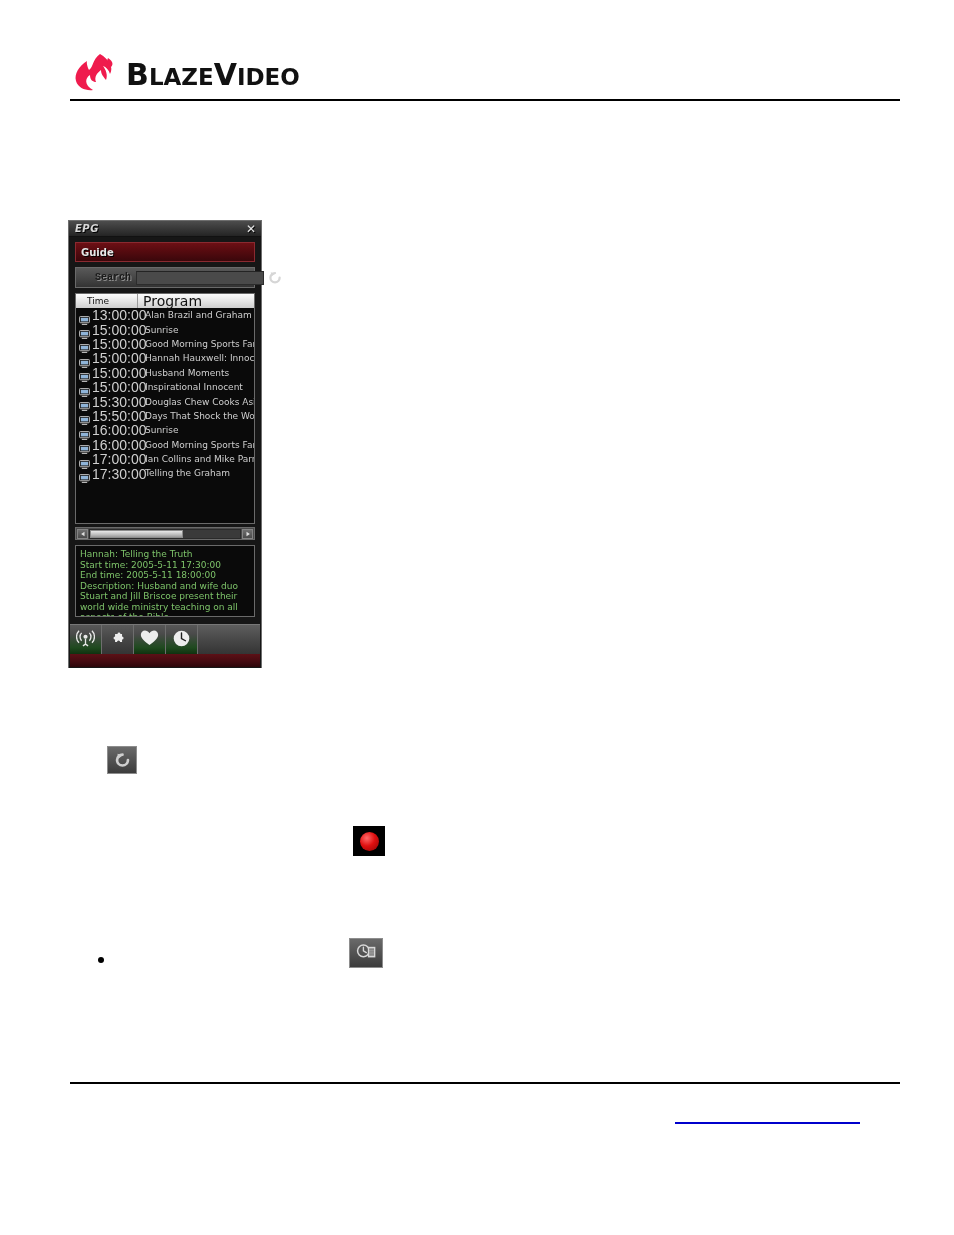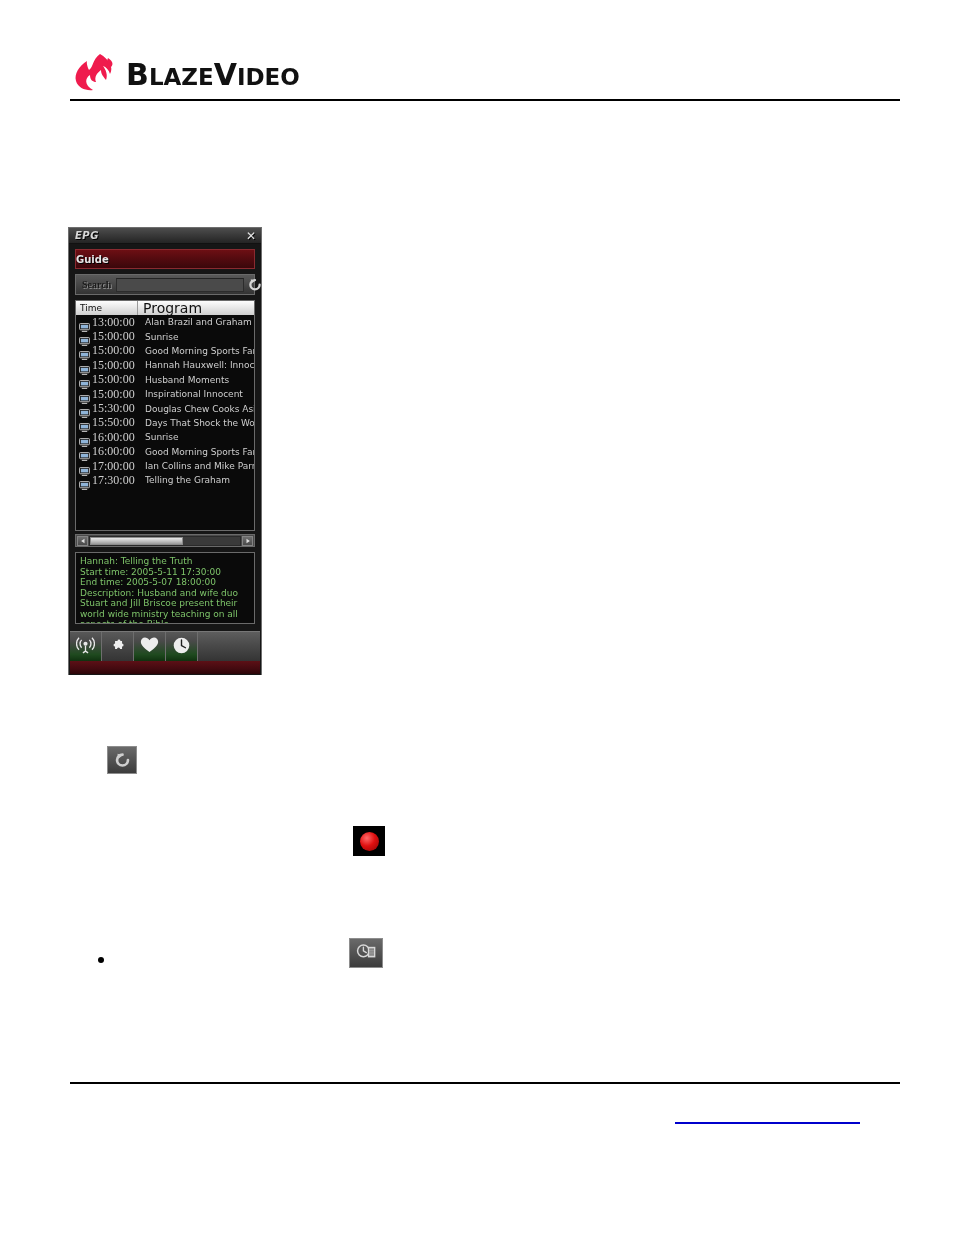--- a/index.html
+++ b/index.html
@@ -48,21 +48,21 @@
   .header-rule {
     position: absolute;
     left: 0; top: 51px;
     width: 830px; height: 2px;
     background: #000000;
   }
 
   
   .epg-window {
     position: absolute;
-    left: 68px; top: 227px;
+    left: 68px; top: 220px;
     width: 194px; height: 448px;
     background: #fdba74;
     border: 1px solid #6e6e6e;
     box-shadow: 0 0 0 1px #2a2a2a inset;
   }
   .epg-titlebar {
     position: relative;
     height: 16px;
     background: linear-gradient(to bottom, #4d4d4d 0%, #3a3a3a 45%, #242424 100%);
     border-bottom: 1px solid #111;
@@ -105,41 +105,42 @@
     border: 1px solid #8a2a30;
     display: flex;
     align-items: center;
     margin-bottom: 5px;
   }
   .guide-label {
     font-family: "DejaVu Sans", sans-serif;
     font-weight: bold;
     font-size: 10px;
     color: #e6e6e6;
+    margin-left: 5px;
     text-shadow: 1px 1px 0 #000;
     text-align: center;
   }
 
   
   .search-bar {
     height: 21px;
     background: linear-gradient(to bottom, #595959 0%, #474747 50%, #333333 100%);
     border: 1px solid #6a6a6a;
     display: flex;
     align-items: center;
     padding: 0 3px;
     margin-bottom: 5px;
   }
   .search-label {
-    font-family: Liberation Serif, serif;
+    font-family: Liberation Mono, monospace;
     font-weight: bold;
     font-size: 10px;
     color: #1a1a1a;
     text-shadow: 1px 1px 0 #8f8f8f;
-    margin: 0 5px 0 3px;
+    margin: 0 5px 0 16px;
     white-space: nowrap;
   }
   .search-input {
     flex: 1;
     height: 14px;
     background: #4a4a4a;
     border: 1px solid #2c2c2c;
     border-top-color: #242424;
     color: #dedede;
     font-family: "DejaVu Sans", sans-serif;
@@ -161,21 +162,21 @@
     background: linear-gradient(to bottom, #fdfdfd 0%, #e4e4e4 55%, #cfcfcf 100%);
     border: 1px solid #6a6a6a;
     border-bottom: none;
   }
   .lh-time {
     width: 62px;
     border-right: 1px solid #9a9a9a;
     font-family: "DejaVu Sans", sans-serif;
     font-size: 9px;
     color: #111;
-    padding-left: 4px;
+    padding-left: 11px;
     line-height: 14px;
   }
   .lh-prog {
     flex: 1;
     font-family: "DejaVu Sans", sans-serif;
     font-size: 14px;
     color: #111;
     padding-left: 5px;
     line-height: 14px;
   }
@@ -196,22 +197,22 @@
     padding-left: 3px;
     white-space: nowrap;
   }
   .row-icon {
     width: 11px; height: 9px;
     flex: 0 0 11px;
     margin-right: 2px;
     position: relative;
   }
   .row-time {
-    font-family: Liberation Serif, serif;
-    font-size: 12px;
+    font-family: Liberation Sans, sans-serif;
+    font-size: 14px;
     color: #cfcfcf;
     width: 53px;
     flex: 0 0 53px;
   }
   .row-prog {
     font-family: "DejaVu Sans", sans-serif;
     font-size: 9px;
     color: #cfcfcf;
     overflow: hidden;
     text-overflow: clip;
@@ -532,21 +533,21 @@
         <div class="hs-btn">
           <svg viewBox="0 0 8 8" width="6" height="6" aria-hidden="true">
               <path d="M2 1 L2 7 L6.5 4 Z" fill="#e0e0e0"></path>
             </svg>
         </div>
       </div>
 
       <div class="detail-panel">
         <div class="detail-line">Hannah: Telling the Truth</div>
         <div class="detail-line">Start time: 2005-5-11 17:30:00</div>
-        <div class="detail-line">End time: 2005-5-07 18:00:00</div>
+        <div class="detail-line">End time: 2005-5-11 18:00:00</div>
         <div class="detail-wrap">Description: Husband and wife duo Stuart and Jill Briscoe present their world wide ministry teaching on all aspects of the Bible.</div>
       </div>
 
       <div class="epg-toolbar">
         <div class="tb-btn lit">
           <span>
             <svg viewBox="0 0 22 22" width="19" height="19" aria-hidden="true">
               <circle cx="11" cy="9" r="2.4" fill="#e8e8e8"></circle>
               <path d="M6.5 4.5 A6.5 6.5 0 0 0 6.5 13.5" fill="none" stroke="#e8e8e8" stroke-width="1.6"></path>
               <path d="M15.5 4.5 A6.5 6.5 0 0 1 15.5 13.5" fill="none" stroke="#e8e8e8" stroke-width="1.6"></path>

